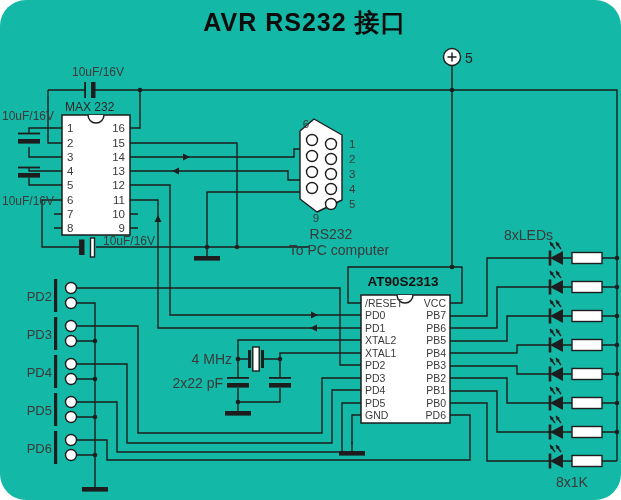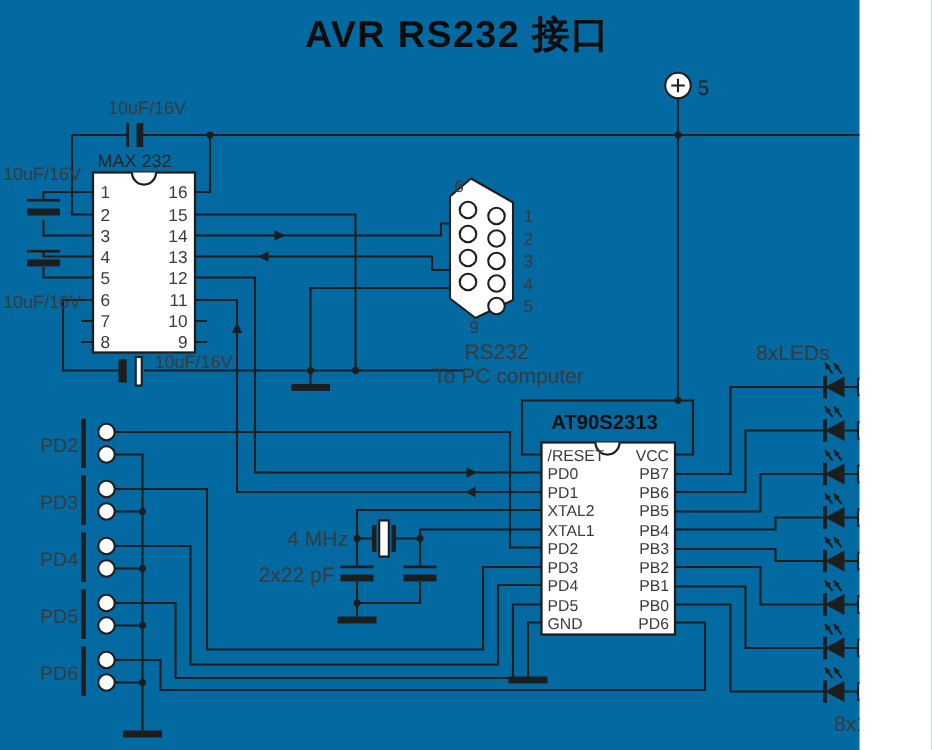--- a/index.html
+++ b/index.html
@@ -1,16 +1,16 @@
 <!DOCTYPE html>
 <html><head>
 <meta charset="utf-8">
 <style>
   html,body{margin:0;padding:0;background:#ffffff;}
-  .page{position:relative;width:573px;height:500px;background:#0369a1;overflow:hidden;}
+  .page{position:relative;width:621px;height:500px;background:#14b8a6;overflow:hidden;border-radius:26px;}
   svg{display:block;}
   .wire{stroke:#1d1d1d;stroke-width:1.4;fill:none;}
   .boxline{stroke:#1d1d1d;stroke-width:1.5;fill:#ffffff;}
   .solid{fill:#1d1d1d;stroke:none;}
   .hollow{fill:#ffffff;stroke:#1d1d1d;stroke-width:1.4;}
   text{fill:#3a3a3a;font-family:"Liberation Sans","DejaVu Sans",sans-serif;}
   .mono{fill:#161616;font-family:"DejaVu Sans Mono","Liberation Mono",monospace;}
   .title-t{fill:#0c0c0c;font-weight:bold;font-size:25px;letter-spacing:1px;}
   .lbl{font-size:12px;}
   .lbl13{font-size:13px;}

